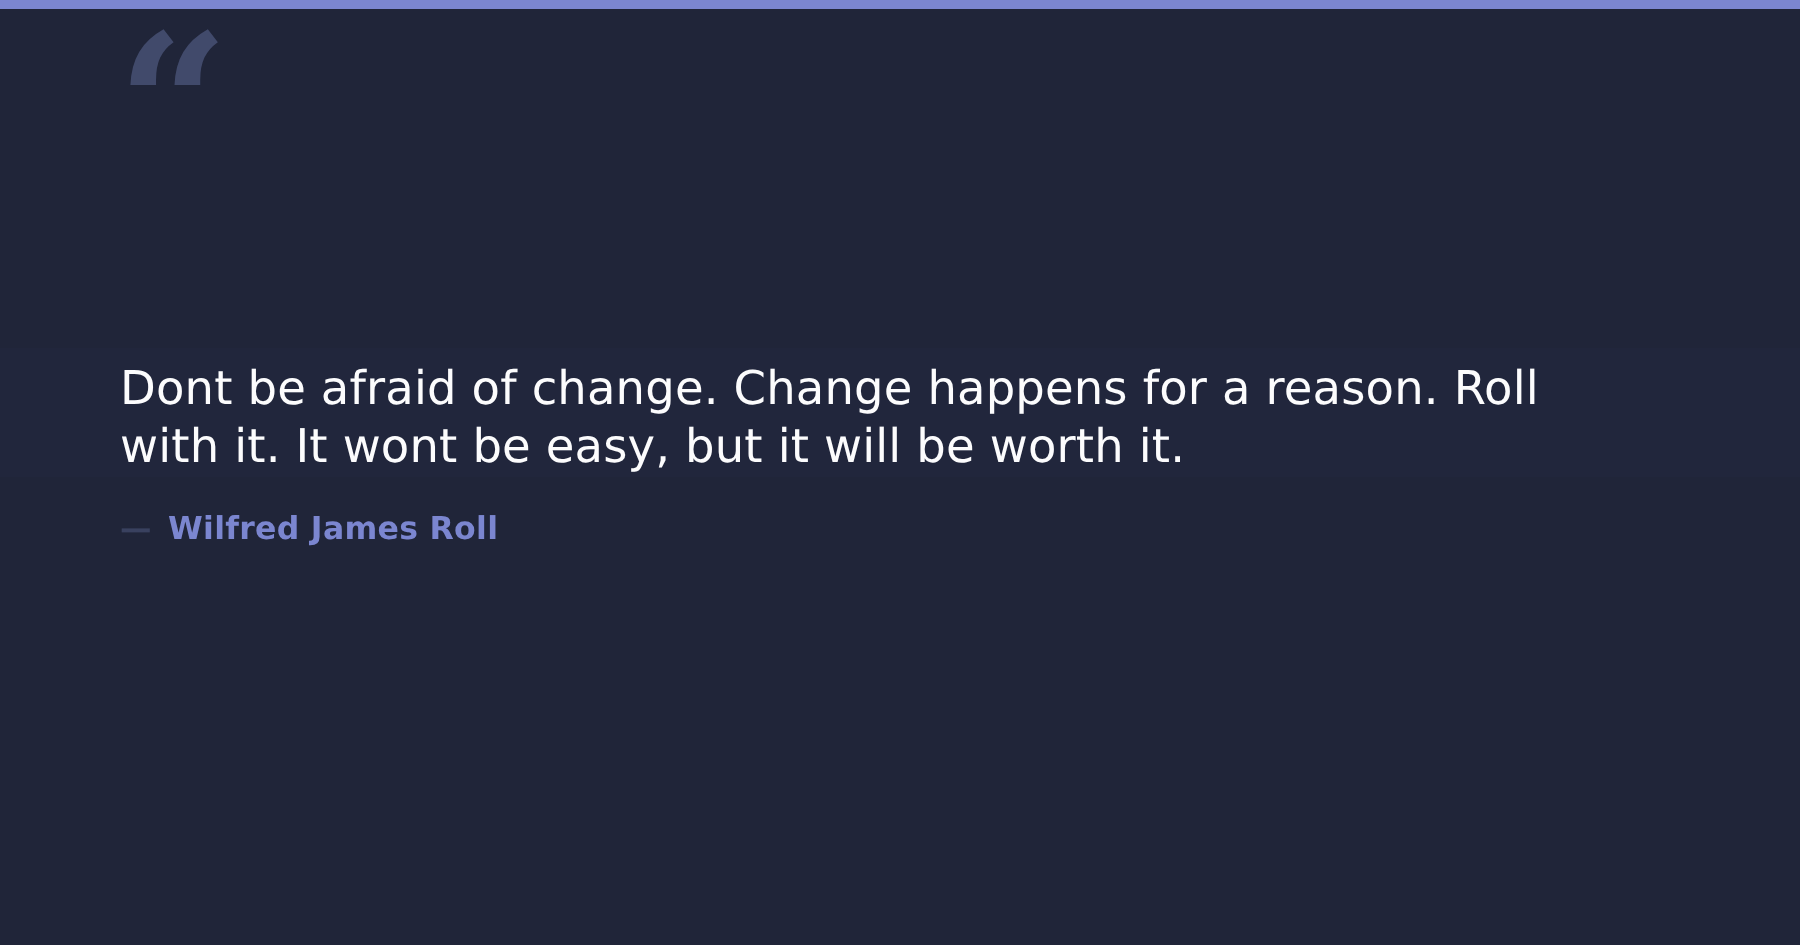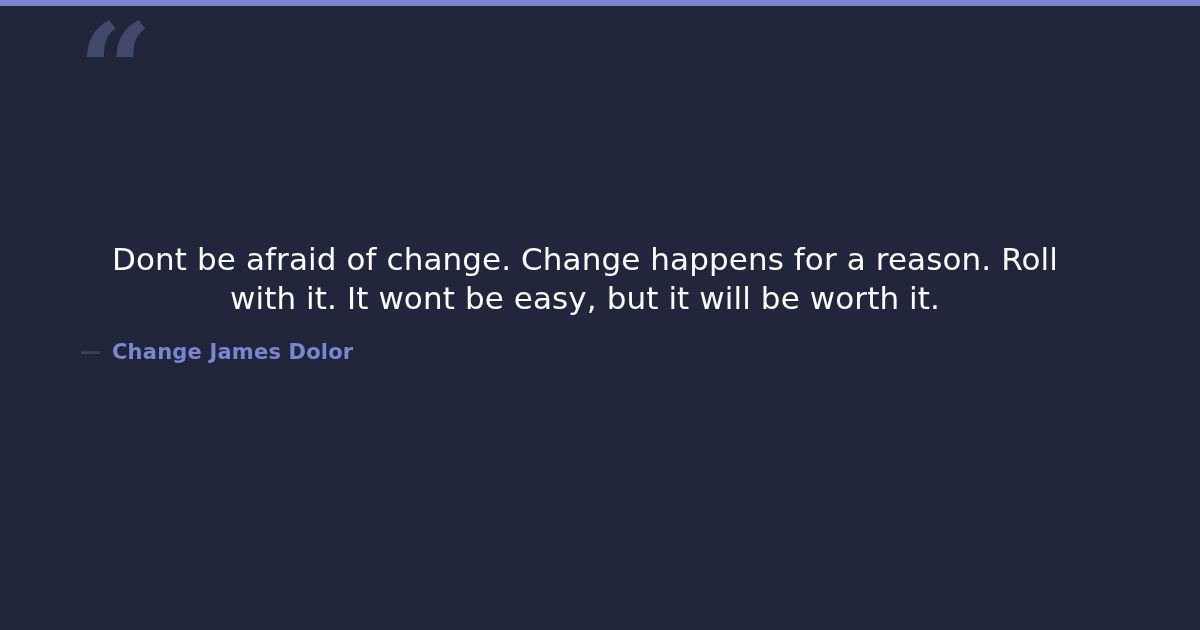--- a/index.html
+++ b/index.html
@@ -56,21 +56,20 @@
     letter-spacing: -2px;
     user-select: none;
   }
 
   
   #quote-block {
     position: absolute;
     left: 80px;
     top: 240px;
     width: 1010px;
-    text-align: center;
   }
 
   #quote-text {
     margin: 0;
     color: #fcfcfd;
     font-size: 31px;
     font-weight: 400;
     line-height: 39px;
     letter-spacing: 0.1px;
     white-space: pre-wrap;
@@ -123,17 +122,17 @@
   <div id="top-accent-bar"></div>
 
   <div id="quote-mark">“</div>
 
   <div id="quote-block">
     <p id="quote-text">Dont be afraid of change. Change happens for a reason. Roll with it. It wont be easy, but it will be worth it.</p>
   </div>
 
   <div id="attribution">
     <span id="attribution-dash">—</span>
-    <span id="author-name">Change James Dolor</span>
+    <span id="author-name">Wilfred James Roll</span>
   </div>
 
 
 </div>
 
 </body></html>

